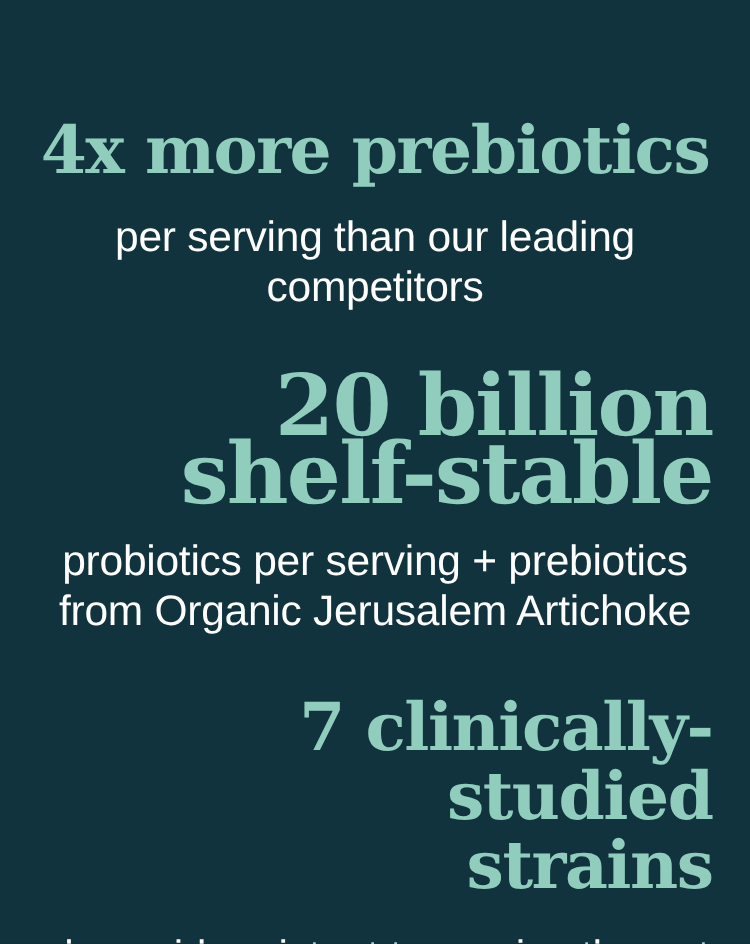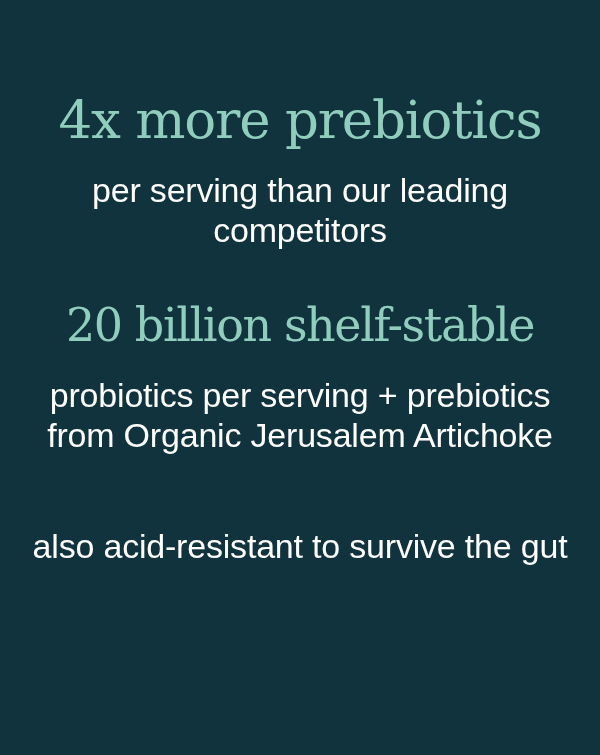--- a/index.html
+++ b/index.html
@@ -32,21 +32,21 @@
     width: 100%;
     display: flex;
     flex-direction: column;
     align-items: center;
     text-align: center;
   }
 
   .benefit-headline {
     color: #90cdbd;
     font-family: "DejaVu Serif", "Liberation Serif", serif;
-    font-weight: normal;
+    font-weight: bold;
     font-size: 53px;
     line-height: 54px;
     letter-spacing: -1.2px;
     margin: 0;
     white-space: pre-line;
     text-align: right;
   }
 
   .benefit-body {
     color: #fdfdfb;
@@ -56,21 +56,21 @@
     line-height: 40px;
     letter-spacing: -0.2px;
     margin: 0;
     white-space: pre-line;
   }
 
   
   .block-1 .benefit-body { margin-top: 23px; }
 
   .block-2 { margin-top: 48px; }
-  .block-2 .benefit-headline { font-size: 46px; letter-spacing: -1.4px; }
+  .block-2 .benefit-headline { font-size: 68px; letter-spacing: -1.4px; }
   .block-2 .benefit-body { margin-top: 23px; }
 
   .block-3 { margin-top: 46px; }
   .block-3 .benefit-headline { line-height: 55px; }
   .block-3 .benefit-body { margin-top: 25px; }
 </style>
 </head>
 <body>
 
 <div class="panel">
@@ -81,16 +81,18 @@
 competitors</p>
   </section>
 
   <section class="benefit-block block-2">
     <h2 class="benefit-headline">20 billion shelf-stable</h2>
     <p class="benefit-body">probiotics per serving + prebiotics
 from Organic Jerusalem Artichoke</p>
   </section>
 
   <section class="benefit-block block-3">
+    <h2 class="benefit-headline">7 clinically-studied
+strains</h2>
     <p class="benefit-body">also acid-resistant to survive the gut</p>
   </section>
 
 </div>
 
 </body></html>

